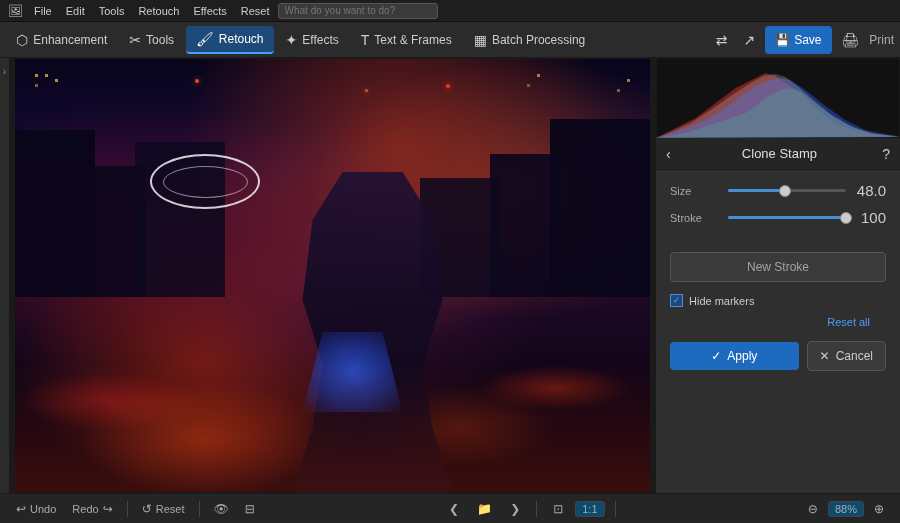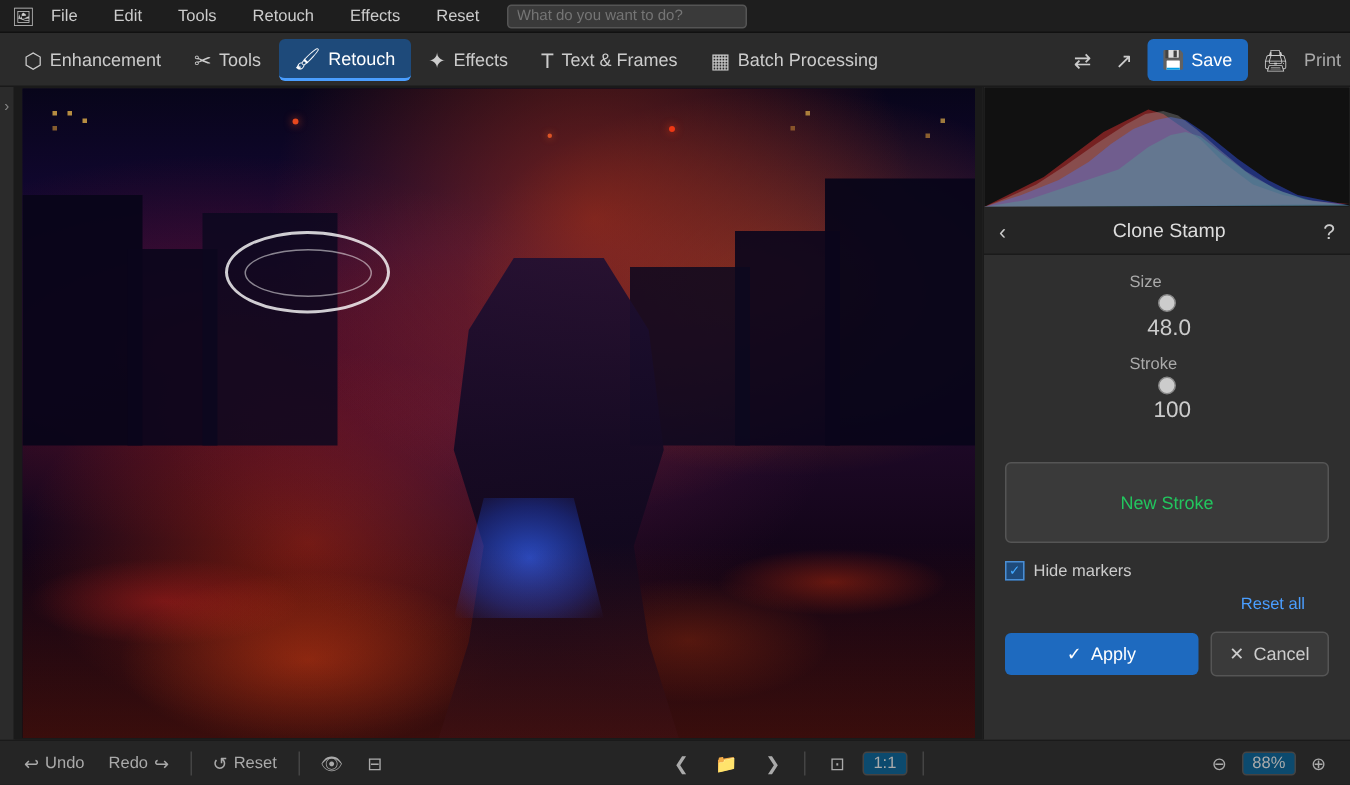--- a/index.html
+++ b/index.html
@@ -24,21 +24,21 @@
       border-bottom: 1px solid #111;
     }
     .title-bar-icon {
       width: 14px;
       height: 14px;
       margin-right: 6px;
     }
     .menu-bar {
       display: flex;
       align-items: center;
-      gap: 12px;
+      gap: 2px;
       flex: 1;
     }
     .menu-item {
       padding: 0 6px;
       font-size: 11px;
       color: #ccc;
       cursor: pointer;
     }
     .search-bar {
       display: flex;
@@ -311,21 +311,20 @@
 
     
     .sliders-section {
       padding: 12px 14px;
     }
     .slider-row {
       display: flex;
       align-items: center;
       margin-bottom: 10px;
       gap: 8px;
-      flex-direction: column;
     }
     .slider-label {
       width: 50px;
       font-size: 11px;
       color: #aaa;
     }
     .slider-track {
       flex: 1;
       height: 3px;
       background: #555;
@@ -354,25 +353,25 @@
       text-align: right;
       font-size: 15px;
       color: #ccc;
     }
 
     
     .new-stroke-btn {
       display: block;
       width: calc(100% - 28px);
       margin: 4px 14px;
-      padding: 19px;
+      padding: 7px;
       background: #3a3a3a;
       border: 1px solid #555;
       border-radius: 4px;
-      color: #22c55e;
+      color: #a3a3a3;
       font-size: 12px;
       cursor: pointer;
       text-align: center;
     }
 
     
     .checkbox-row {
       display: flex;
       align-items: center;
       gap: 6px;

